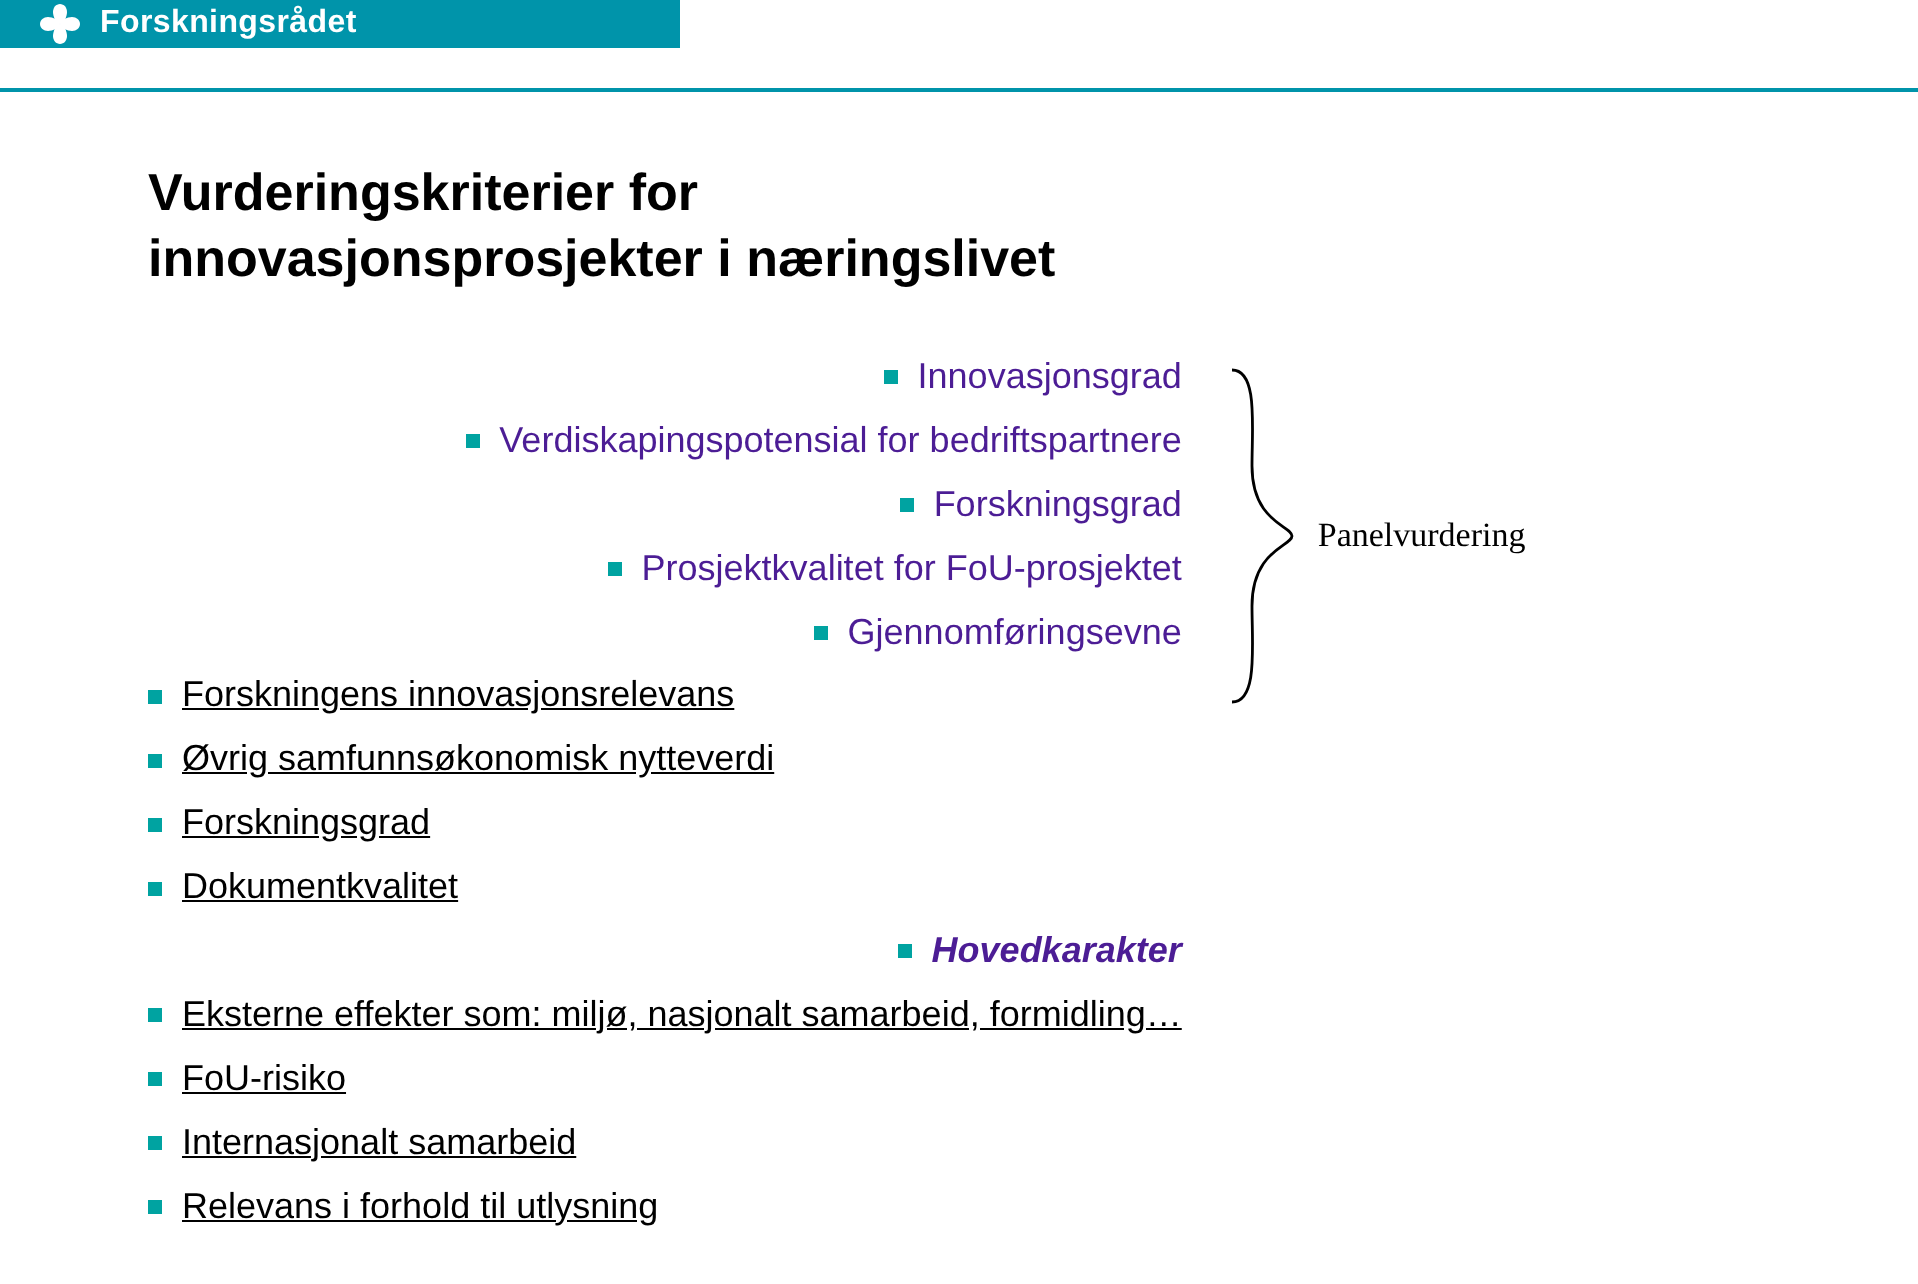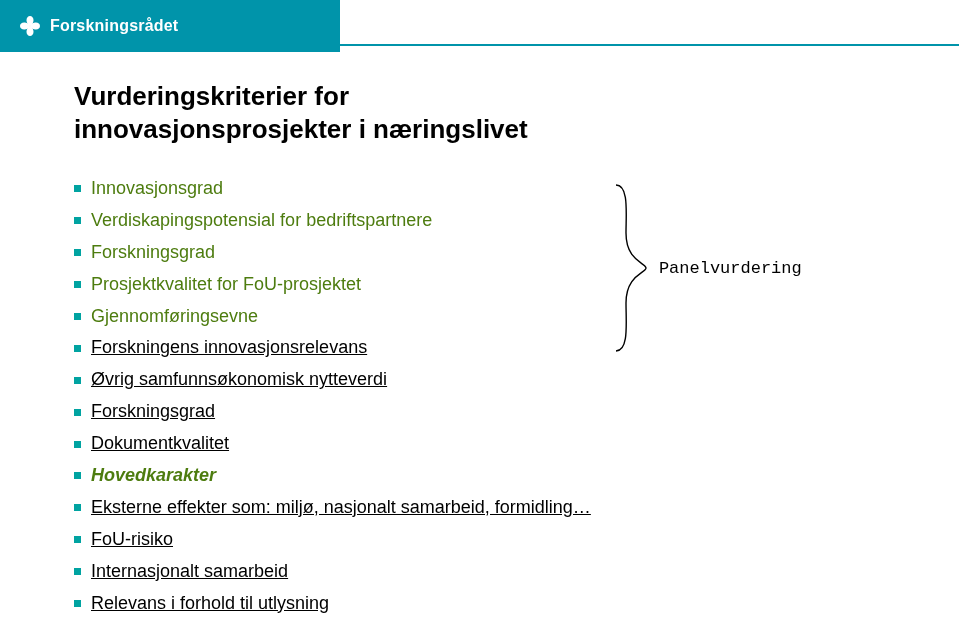--- a/index.html
+++ b/index.html
@@ -5,21 +5,21 @@
   * { box-sizing: border-box; margin: 0; padding: 0; }
   html, body { width: 959px; height: 642px; background: #fff; font-family: Verdana, Arial, sans-serif; }
   
   .header {
     width: 100%;
     height: 46px;
     position: relative;
   }
   .header-bar {
     background: #0094aa;
-    height: 52px;
+    height: 24px;
     width: 340px;
     display: flex;
     align-items: center;
     padding-left: 18px;
   }
   .header-underline {
     position: absolute;
     bottom: 0;
     left: 0;
     height: 2px;
@@ -70,41 +70,41 @@
   }
   .list li::before {
     content: "";
     display: inline-block;
     width: 7px;
     height: 7px;
     background: #00a3a1;
     margin-right: 10px;
     flex-shrink: 0;
   }
-  .teal { color: #4d7c0f; }
+  .teal { color: #4c1d95; justify-content: flex-end; }
   .black { color: #000; text-decoration: underline; }
   .bold { font-weight: bold; font-style: italic; }
   
   .bracket-group {
     position: relative;
     margin-left: 20px;
     margin-top: 10px;
     display: flex;
     align-items: center;
   }
   .bracket {
     width: 40px;
     height: 170px;
   }
   .bracket svg { width: 100%; height: 100%; }
   .bracket-label {
     font-size: 17px;
     color: #000;
     margin-left: 8px;
-    font-family: Liberation Mono, monospace;
+    font-family: Liberation Serif, serif;
   }
 </style>
 </head>
 <body>
 
 <div class="header">
   <div class="header-bar">
     <span class="logo-icon">
       <svg viewBox="0 0 24 24">
         <g fill="#fff">

